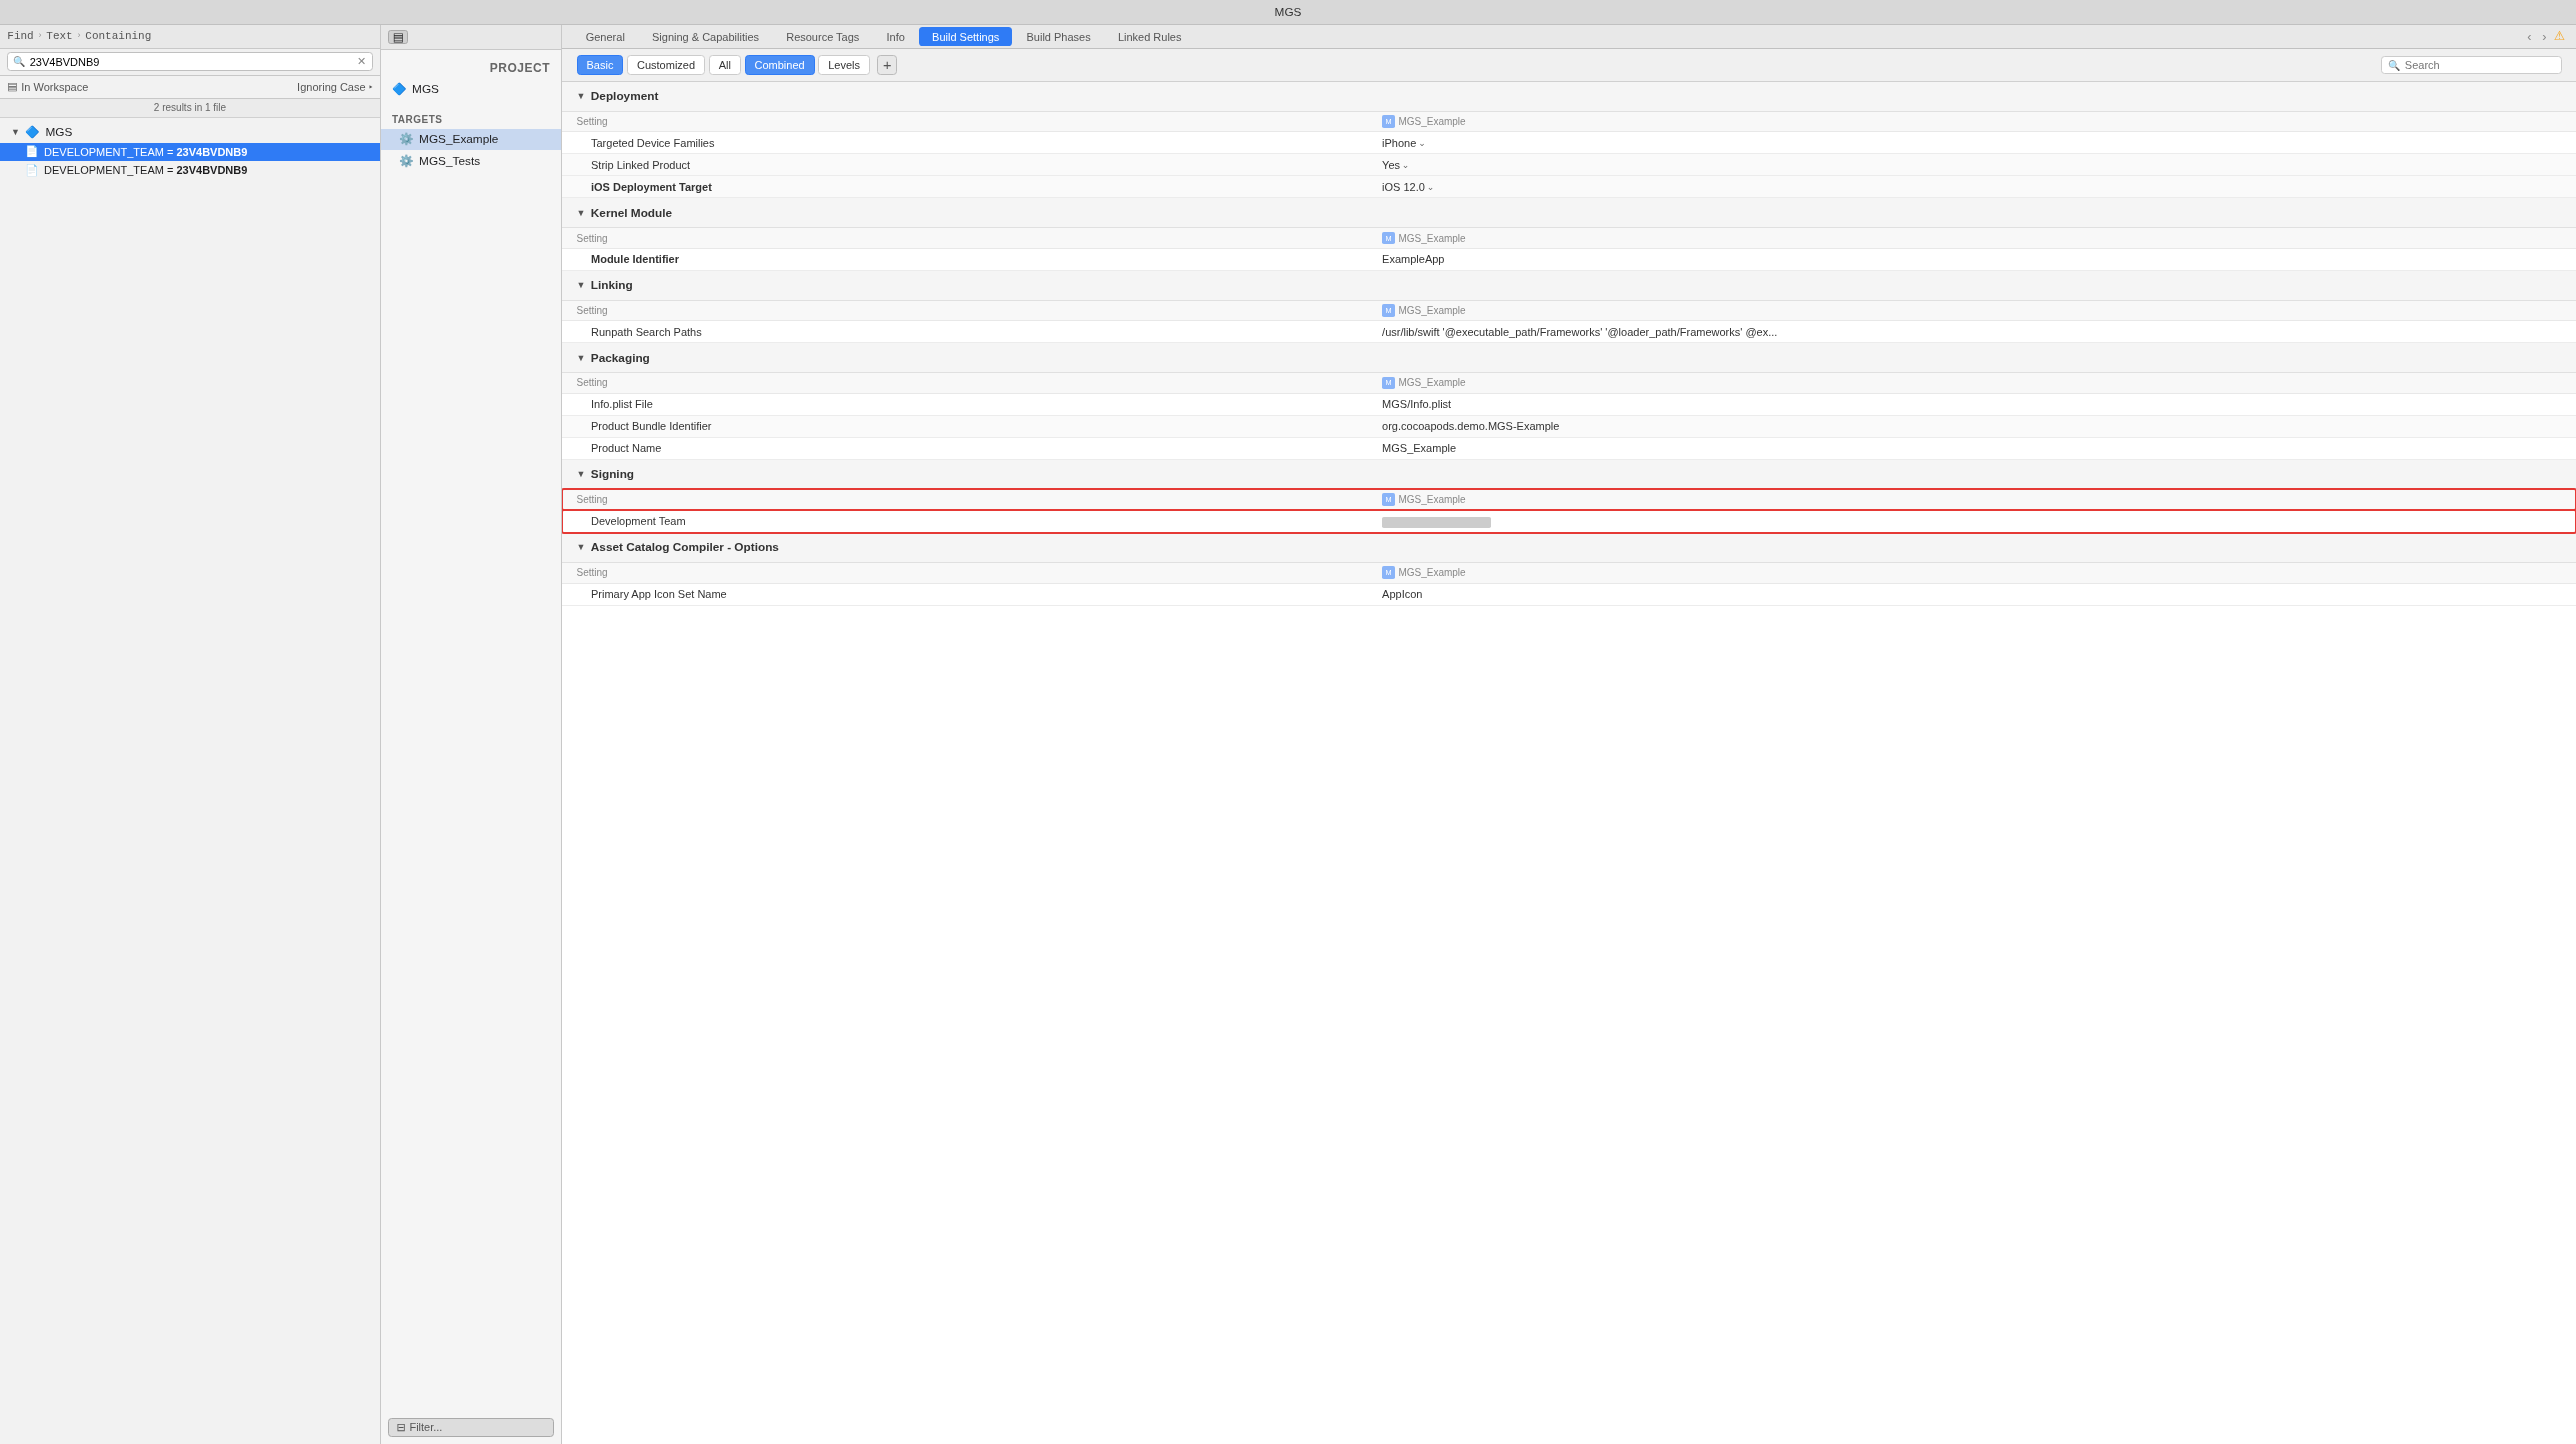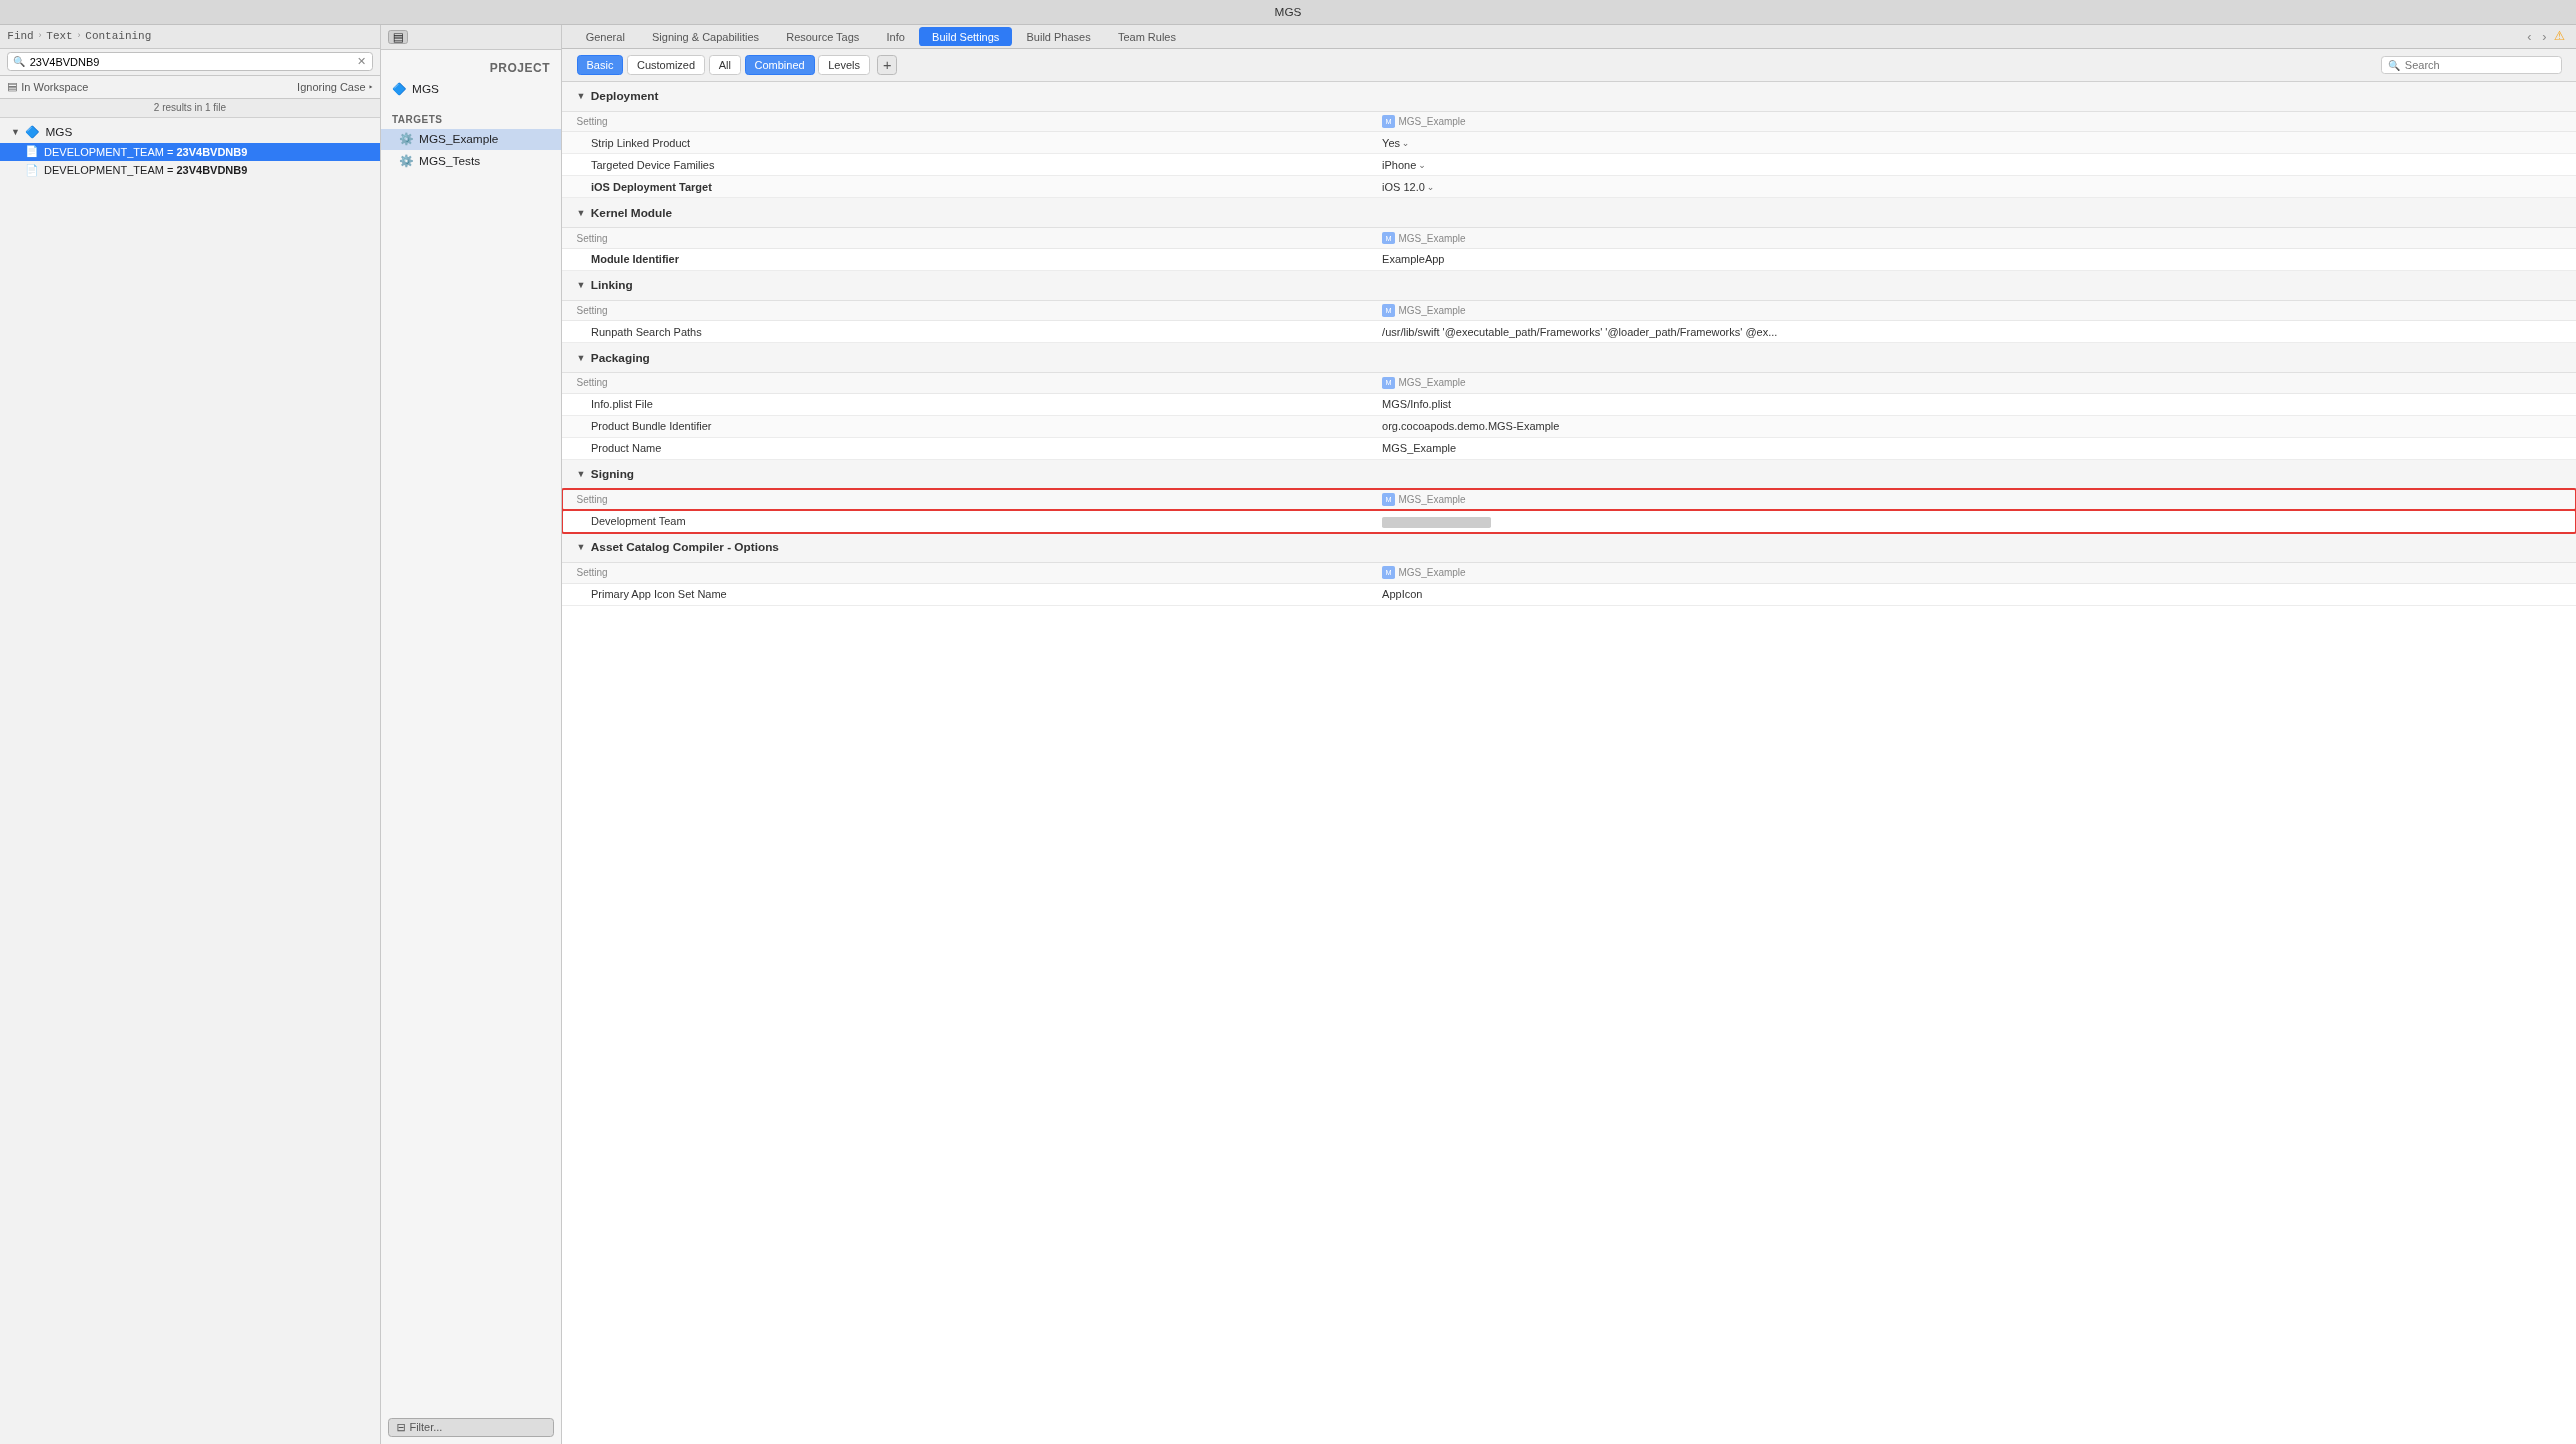--- a/index.html
+++ b/index.html
@@ -492,21 +492,21 @@
 
   <div class="main-content">
 
     <div class="tab-bar">
       <div class="tab-item">General</div>
       <div class="tab-item">Signing &amp; Capabilities</div>
       <div class="tab-item">Resource Tags</div>
       <div class="tab-item">Info</div>
       <div class="tab-item active">Build Settings</div>
       <div class="tab-item">Build Phases</div>
-      <div class="tab-item">Team Rules</div>
+      <div class="tab-item">Linked Rules</div>
       <div class="tab-separator"></div>
       <div class="nav-arrows">
         <span class="nav-arrow">‹</span>
         <span class="nav-arrow">›</span>
         <span class="warning-icon">⚠</span>
       </div>
     </div>
 
     <div class="build-toolbar">
       <button class="build-filter-btn active">Basic</button>
@@ -531,30 +531,30 @@
         <tbody>
             <tr class="settings-header-row">
           <td>Setting</td>
           <td>
             <div class="mgs-header">
               <span class="file-icon-small">M</span>
               <span>MGS_Example</span>
             </div>
           </td>
         </tr>
+        <tr class="settings-row">
+          <td>Targeted Device Families</td>
+          <td>
+            <div class="stepper-value">iPhone <span class="stepper-arrows">⌄</span></div>
+          </td>
+        </tr>
         <tr class="settings-row alt">
           <td>Strip Linked Product</td>
           <td>
             <div class="stepper-value">Yes <span class="stepper-arrows">⌄</span></div>
-          </td>
-        </tr>
-        <tr class="settings-row">
-          <td>Targeted Device Families</td>
-          <td>
-            <div class="stepper-value">iPhone <span class="stepper-arrows">⌄</span></div>
           </td>
         </tr>
         <tr class="settings-row alt">
           <td class="bold">iOS Deployment Target</td>
           <td>
             <div class="stepper-value">iOS 12.0 <span class="stepper-arrows">⌄</span></div>
           </td>
         </tr>
       </tbody>
         </table>

